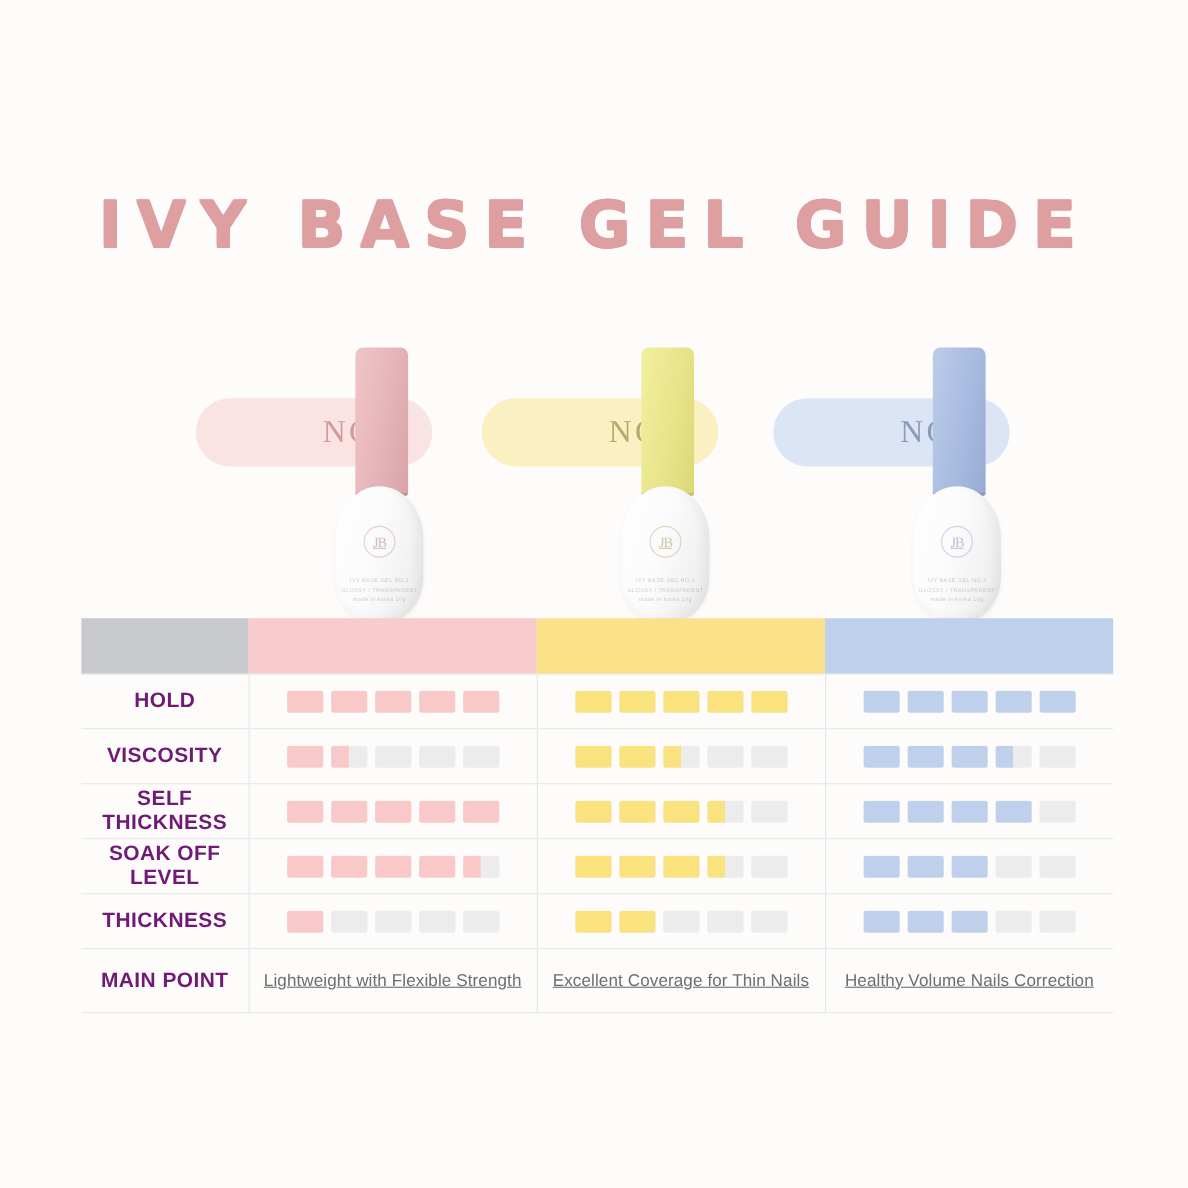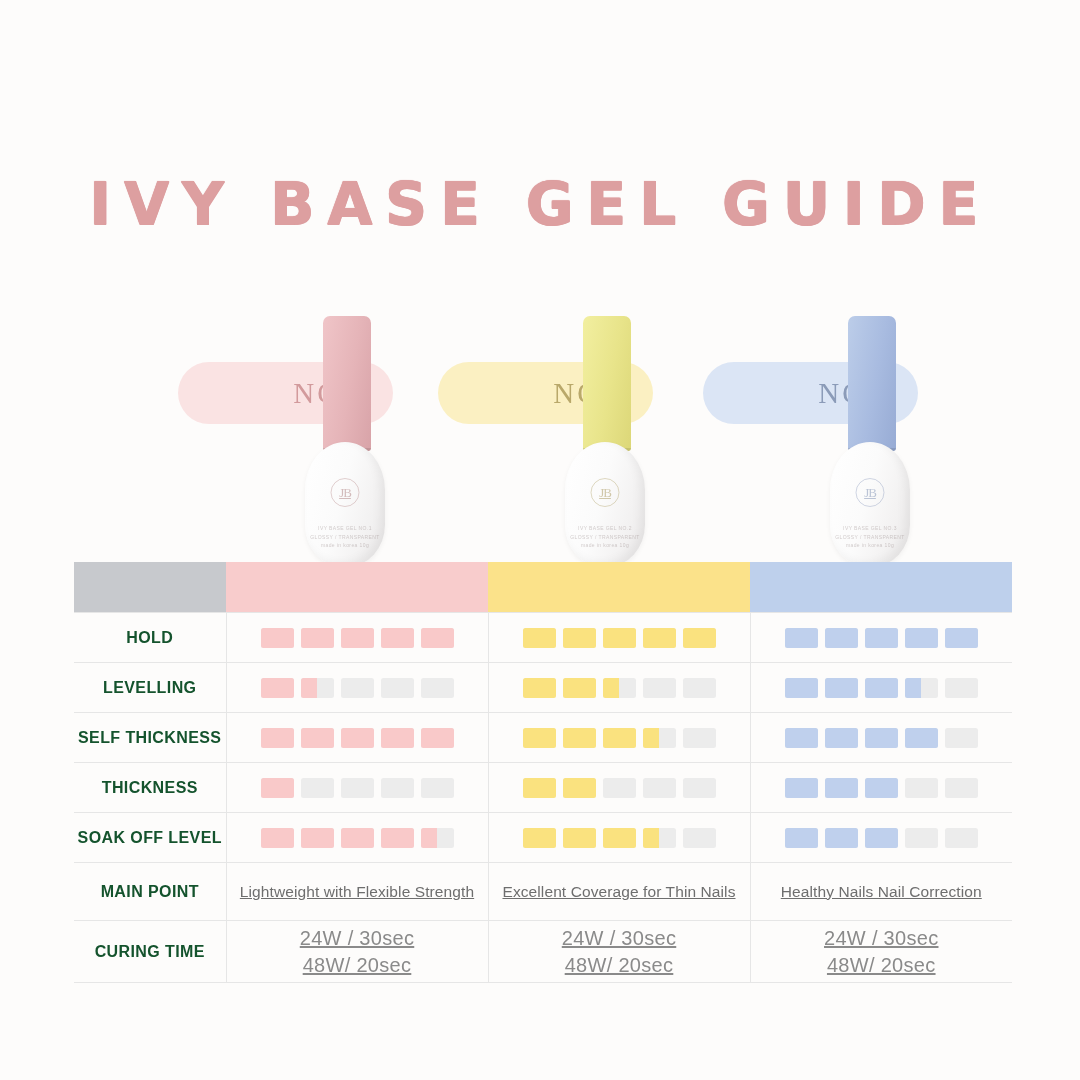--- a/index.html
+++ b/index.html
@@ -84,21 +84,21 @@
     padding:0;margin:0;
     text-align:center;vertical-align:middle;
   }
   .col-label{width:152px;}
   .col-prod{width:262px;}
   .hdr{height:50px;border-bottom:none;}
   .hdr-gray{background:#c7c9cd;}
   .vline{border-left:1.3px solid #e6e6e6;text-decoration:underline;}
 
   .rowlabel{
-    font-size:16px;font-weight:bold;letter-spacing:.4px;color:#14532d;
+    font-size:19px;font-weight:bold;letter-spacing:.4px;color:#701a75;
   }
   .ratingrow{height:50px;}
   .meter{display:flex;justify-content:center;gap:7px;}
   .seg{
     width:33px;height:20px;border-radius:2.5px;
     background:#ececec;position:relative;overflow:hidden;
   }
   .seg .fill{position:absolute;left:0;top:0;bottom:0;}
 
   .mainpoint{height:58px;font-size:15.5px;color:#6e6e6e;letter-spacing:.1px;}
@@ -235,21 +235,21 @@
               <div class="seg">
                 <div class="fill" style="width: 100%; background: rgb(191, 208, 237);"></div>
               </div>
               <div class="seg">
                 <div class="fill" style="width: 100%; background: rgb(191, 208, 237);"></div>
               </div>
             </div>
           </td>
         </tr>
         <tr class="ratingrow">
-          <td class="rowlabel">LEVELLING</td>
+          <td class="rowlabel">VISCOSITY</td>
           <td class="vline">
             <div class="meter">
               <div class="seg">
                 <div class="fill" style="width: 100%; background: rgb(249, 201, 201);"></div>
               </div>
               <div class="seg">
                 <div class="fill" style="width: 50%; background: rgb(249, 201, 201);"></div>
               </div>
               <div class="seg"></div>
               <div class="seg"></div>
@@ -339,20 +339,74 @@
                 <div class="fill" style="width: 100%; background: rgb(191, 208, 237);"></div>
               </div>
               <div class="seg">
                 <div class="fill" style="width: 100%; background: rgb(191, 208, 237);"></div>
               </div>
               <div class="seg"></div>
             </div>
           </td>
         </tr>
         <tr class="ratingrow">
+          <td class="rowlabel">SOAK OFF LEVEL</td>
+          <td class="vline">
+            <div class="meter">
+              <div class="seg">
+                <div class="fill" style="width: 100%; background: rgb(249, 201, 201);"></div>
+              </div>
+              <div class="seg">
+                <div class="fill" style="width: 100%; background: rgb(249, 201, 201);"></div>
+              </div>
+              <div class="seg">
+                <div class="fill" style="width: 100%; background: rgb(249, 201, 201);"></div>
+              </div>
+              <div class="seg">
+                <div class="fill" style="width: 100%; background: rgb(249, 201, 201);"></div>
+              </div>
+              <div class="seg">
+                <div class="fill" style="width: 50%; background: rgb(249, 201, 201);"></div>
+              </div>
+            </div>
+          </td>
+          <td class="vline">
+            <div class="meter">
+              <div class="seg">
+                <div class="fill" style="width: 100%; background: rgb(250, 226, 127);"></div>
+              </div>
+              <div class="seg">
+                <div class="fill" style="width: 100%; background: rgb(250, 226, 127);"></div>
+              </div>
+              <div class="seg">
+                <div class="fill" style="width: 100%; background: rgb(250, 226, 127);"></div>
+              </div>
+              <div class="seg">
+                <div class="fill" style="width: 50%; background: rgb(250, 226, 127);"></div>
+              </div>
+              <div class="seg"></div>
+            </div>
+          </td>
+          <td class="vline">
+            <div class="meter">
+              <div class="seg">
+                <div class="fill" style="width: 100%; background: rgb(191, 208, 237);"></div>
+              </div>
+              <div class="seg">
+                <div class="fill" style="width: 100%; background: rgb(191, 208, 237);"></div>
+              </div>
+              <div class="seg">
+                <div class="fill" style="width: 100%; background: rgb(191, 208, 237);"></div>
+              </div>
+              <div class="seg"></div>
+              <div class="seg"></div>
+            </div>
+          </td>
+        </tr>
+        <tr class="ratingrow">
           <td class="rowlabel">THICKNESS</td>
           <td class="vline">
             <div class="meter">
               <div class="seg">
                 <div class="fill" style="width: 100%; background: rgb(249, 201, 201);"></div>
               </div>
               <div class="seg"></div>
               <div class="seg"></div>
               <div class="seg"></div>
               <div class="seg"></div>
@@ -361,74 +415,20 @@
           <td class="vline">
             <div class="meter">
               <div class="seg">
                 <div class="fill" style="width: 100%; background: rgb(250, 226, 127);"></div>
               </div>
               <div class="seg">
                 <div class="fill" style="width: 100%; background: rgb(250, 226, 127);"></div>
               </div>
               <div class="seg"></div>
               <div class="seg"></div>
-              <div class="seg"></div>
-            </div>
-          </td>
-          <td class="vline">
-            <div class="meter">
-              <div class="seg">
-                <div class="fill" style="width: 100%; background: rgb(191, 208, 237);"></div>
-              </div>
-              <div class="seg">
-                <div class="fill" style="width: 100%; background: rgb(191, 208, 237);"></div>
-              </div>
-              <div class="seg">
-                <div class="fill" style="width: 100%; background: rgb(191, 208, 237);"></div>
-              </div>
-              <div class="seg"></div>
-              <div class="seg"></div>
-            </div>
-          </td>
-        </tr>
-        <tr class="ratingrow">
-          <td class="rowlabel">SOAK OFF LEVEL</td>
-          <td class="vline">
-            <div class="meter">
-              <div class="seg">
-                <div class="fill" style="width: 100%; background: rgb(249, 201, 201);"></div>
-              </div>
-              <div class="seg">
-                <div class="fill" style="width: 100%; background: rgb(249, 201, 201);"></div>
-              </div>
-              <div class="seg">
-                <div class="fill" style="width: 100%; background: rgb(249, 201, 201);"></div>
-              </div>
-              <div class="seg">
-                <div class="fill" style="width: 100%; background: rgb(249, 201, 201);"></div>
-              </div>
-              <div class="seg">
-                <div class="fill" style="width: 50%; background: rgb(249, 201, 201);"></div>
-              </div>
-            </div>
-          </td>
-          <td class="vline">
-            <div class="meter">
-              <div class="seg">
-                <div class="fill" style="width: 100%; background: rgb(250, 226, 127);"></div>
-              </div>
-              <div class="seg">
-                <div class="fill" style="width: 100%; background: rgb(250, 226, 127);"></div>
-              </div>
-              <div class="seg">
-                <div class="fill" style="width: 100%; background: rgb(250, 226, 127);"></div>
-              </div>
-              <div class="seg">
-                <div class="fill" style="width: 50%; background: rgb(250, 226, 127);"></div>
-              </div>
               <div class="seg"></div>
             </div>
           </td>
           <td class="vline">
             <div class="meter">
               <div class="seg">
                 <div class="fill" style="width: 100%; background: rgb(191, 208, 237);"></div>
               </div>
               <div class="seg">
                 <div class="fill" style="width: 100%; background: rgb(191, 208, 237);"></div>
@@ -443,34 +443,19 @@
         </tr>
         <tr class="mainpoint">
           <td class="rowlabel">MAIN POINT</td>
           <td class="vline">
             <div>Lightweight with Flexible Strength</div>
           </td>
           <td class="vline">
             <div>Excellent Coverage for Thin Nails</div>
           </td>
           <td class="vline">
-            <div>Healthy Nails Nail Correction</div>
-          </td>
-        </tr>
-        <tr class="curing">
-          <td class="rowlabel">CURING TIME</td>
-          <td class="vline">
-            <div>24W / 30sec</div>
-            <div>48W/ 20sec</div>
-          </td>
-          <td class="vline">
-            <div>24W / 30sec</div>
-            <div>48W/ 20sec</div>
-          </td>
-          <td class="vline">
-            <div>24W / 30sec</div>
-            <div>48W/ 20sec</div>
+            <div>Healthy Volume Nails Correction</div>
           </td>
         </tr>
       </tbody>
   </table>
 
 </div>
 
 </body></html>

